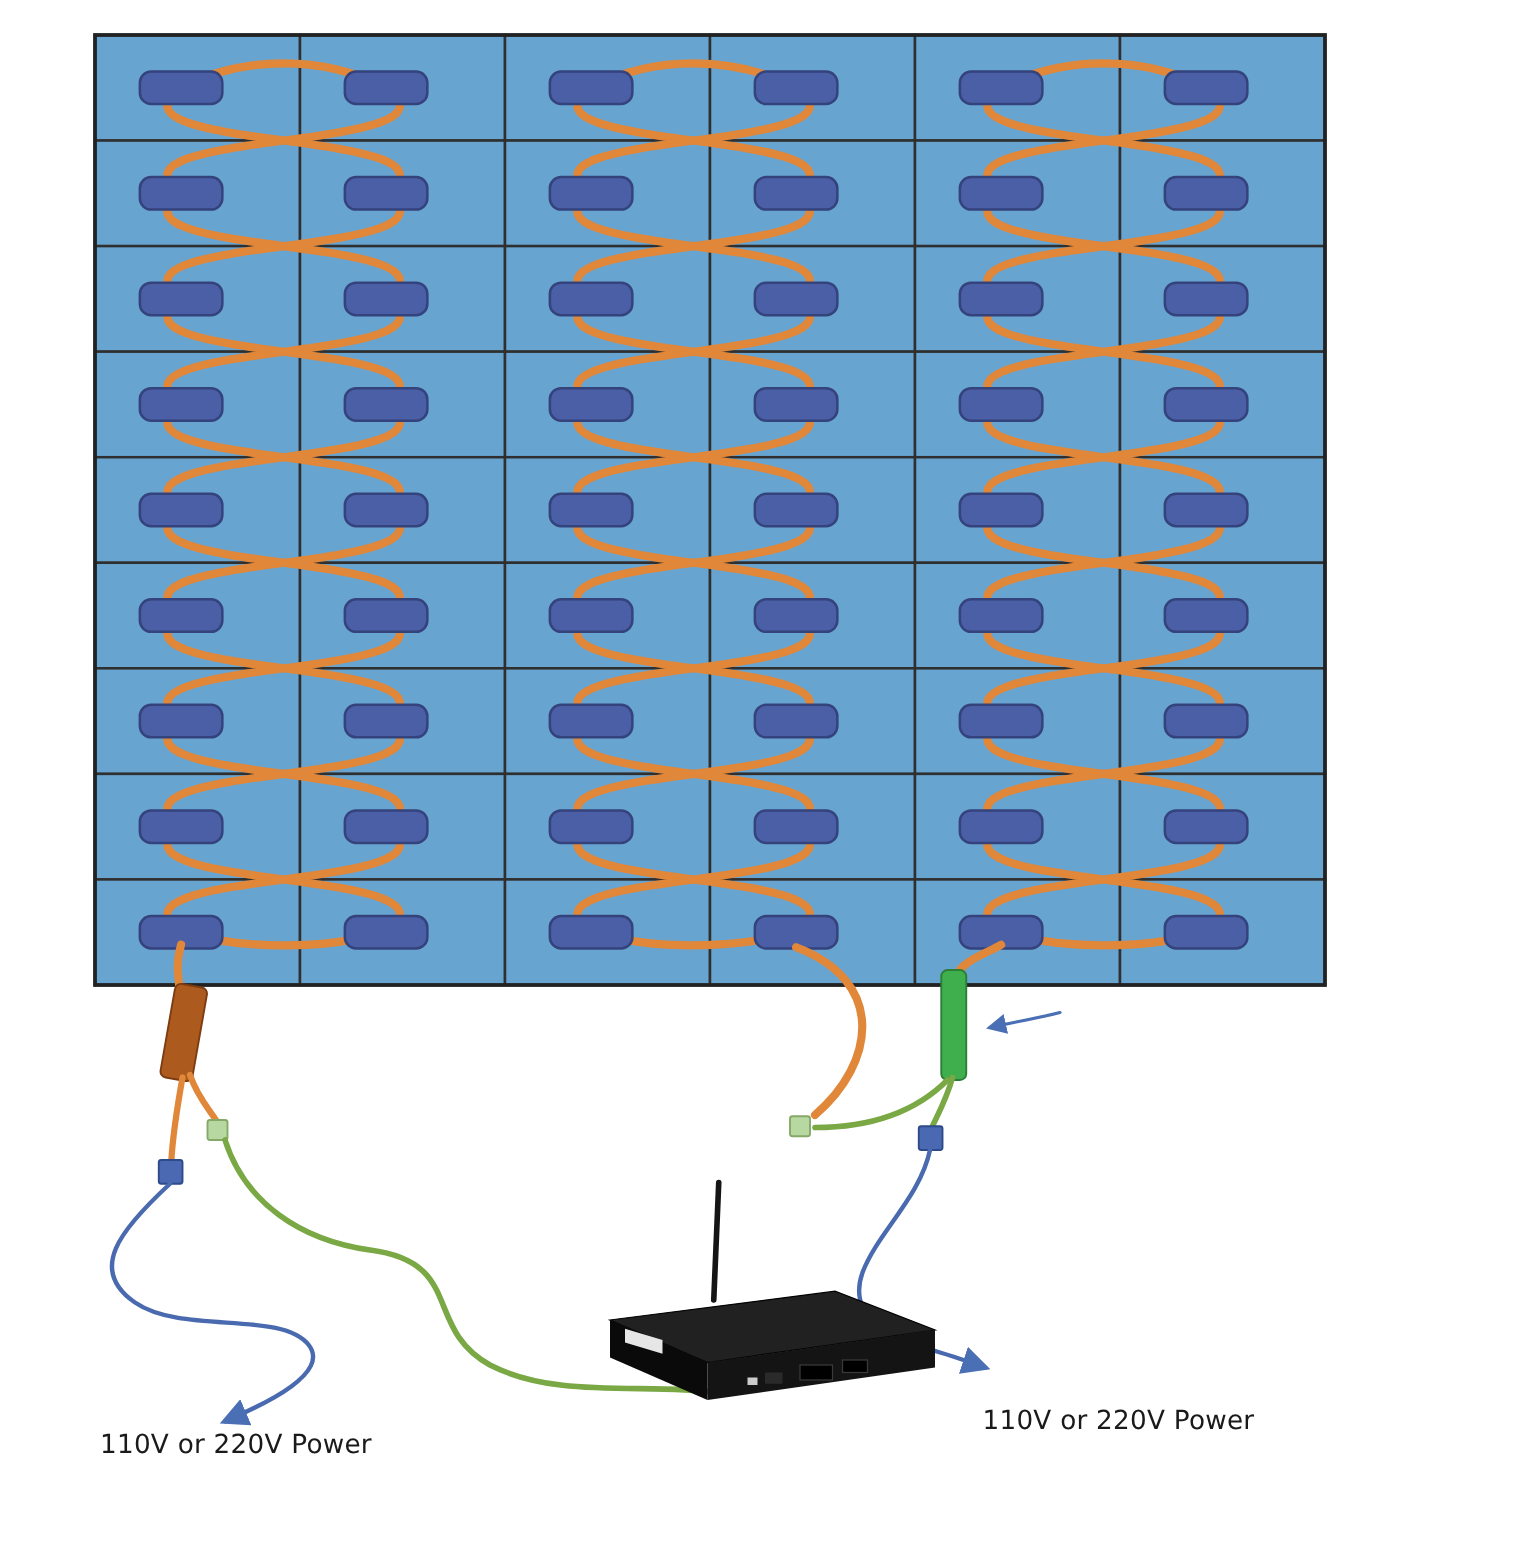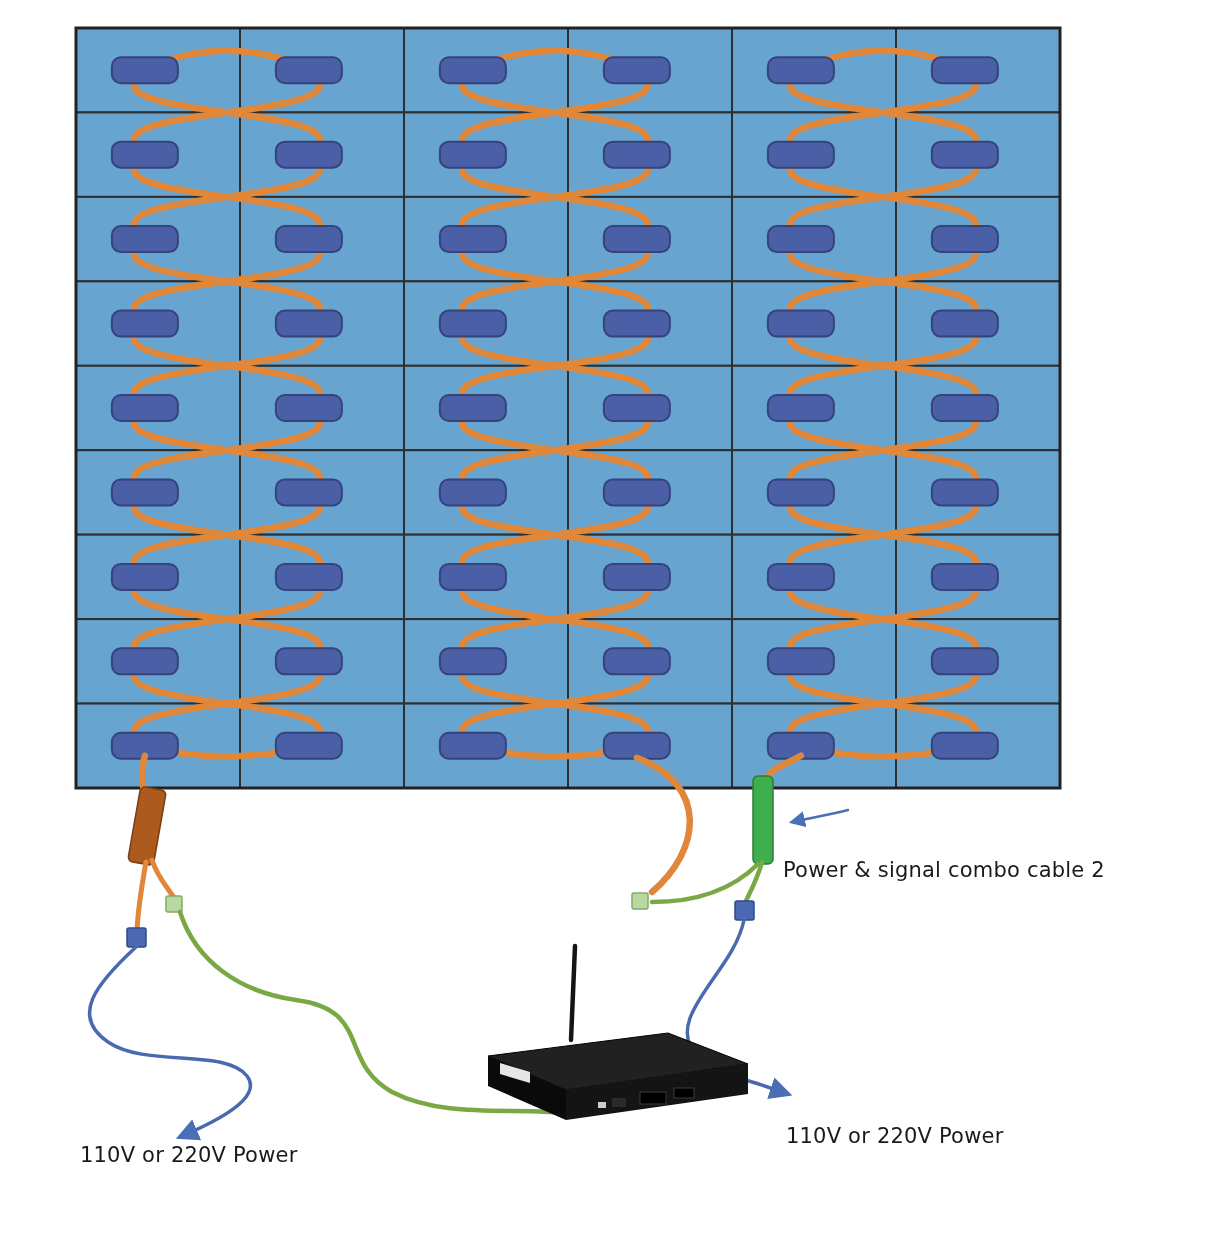--- a/index.html
+++ b/index.html
@@ -220,16 +220,15 @@
         <polygon points="488,1056 566,1090 566,1120 488,1086" fill="#0a0a0a"></polygon>
         <polygon points="566,1090 748,1064 748,1094 566,1120" fill="#141414"></polygon>
         <polygon points="500,1063 530,1072 530,1083 500,1074" fill="#e6e6e6"></polygon>
         <rect x="640" y="1092" width="26" height="12" fill="#000" stroke="#3a3a3a"></rect>
         <rect x="674" y="1088" width="20" height="10" fill="#000" stroke="#3a3a3a"></rect>
         <rect x="612" y="1098" width="14" height="9" fill="#2a2a2a"></rect>
         <rect x="598" y="1102" width="8" height="6" fill="#cccccc"></rect>
       </g>
     </svg>
 
-  <div class="lbl" id="lbl-combo2">Power &amp; signal combo cable 2</div>
   <div class="lbl" id="lbl-power-left">110V or 220V Power</div>
   <div class="lbl" id="lbl-power-right">110V or 220V Power</div>
 </div>
 
 </body></html>

